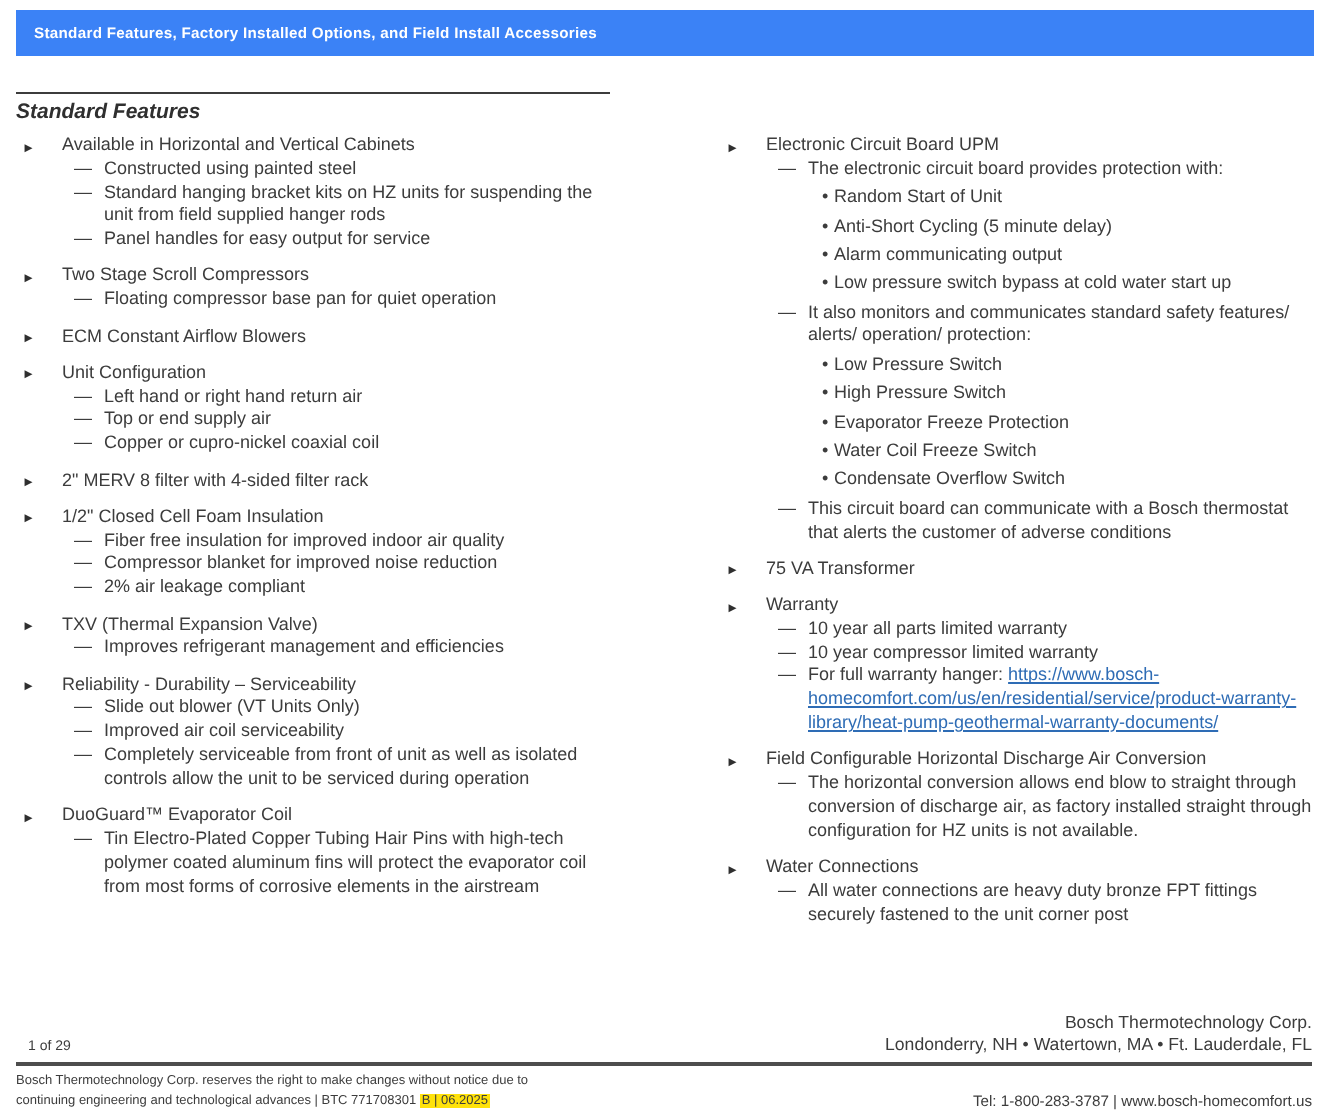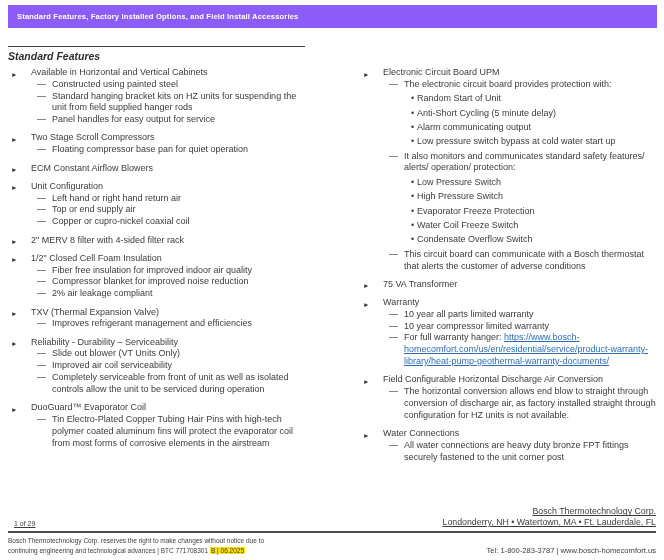--- a/index.html
+++ b/index.html
@@ -8,21 +8,21 @@
     background:#ffffff;
     font-family:"Liberation Sans", sans-serif;
     color:#3c3c3c;
     position:relative;
     overflow:hidden;
   }
 
   
   .header-bar {
     position:absolute; left:8px; right:7px; top:5px; height:23px;
-    background:#8b5cf6; color:#ffffff;
+    background:#3b82f6; color:#ffffff;
     font-size:7.6px; font-weight:bold; letter-spacing:.15px;
     display:flex; align-items:center;
     padding-left:9px; box-sizing:border-box;text-align:right;
   }
 
   
   .heading-rule {
     position:absolute; left:8px; top:46px; width:297px;
     border-top:1.2px solid #3c3c3c;
   }
@@ -53,21 +53,20 @@
   .point { display:flex; padding-left:7px; margin-top:2.6px; }
   .dot { width:6px; flex-shrink:0; }
 
   a.link { color:#2e6cb5; text-decoration:underline; overflow-wrap:anywhere; word-break:break-word; cursor:pointer; }
 
   
   .footer { position:absolute; left:8px; right:8px; bottom:5px; }
   .footer-top {
     display:flex; justify-content:space-between; align-items:flex-end;
     margin-bottom:3px;
-    text-decoration:underline;
   }
   .page-num { font-size:7px; padding:0 0 1px 6px; }
   .company-block { text-align:right; font-size:8.8px; line-height:10.8px; color:#3c3c3c; }
   .footer-rule { border-top:2px solid #4d4d4d; }
   .footer-bottom {
     display:flex; justify-content:space-between; align-items:flex-end;
     margin-top:3px;
   }
   .disclaimer { font-size:6.5px; line-height:9.5px; color:#3c3c3c; }
   .hl { background:#ffe20a; padding:0 1px; }

